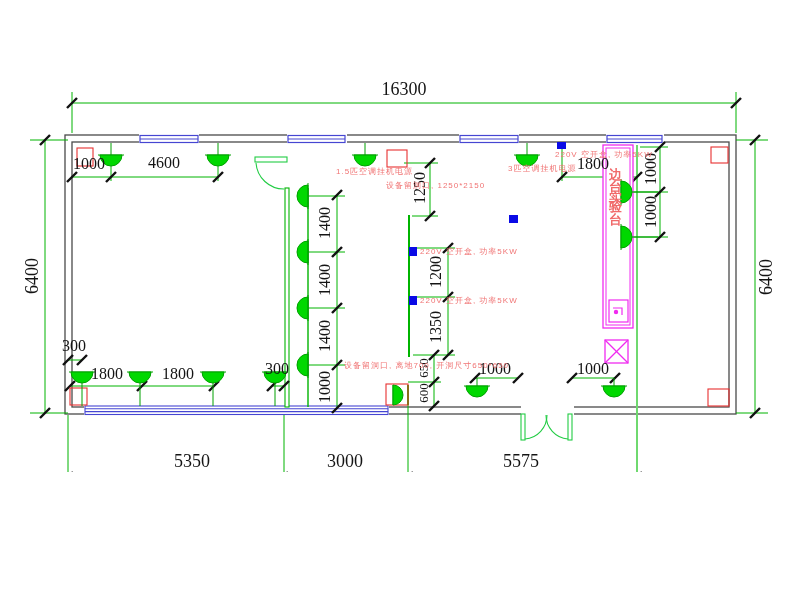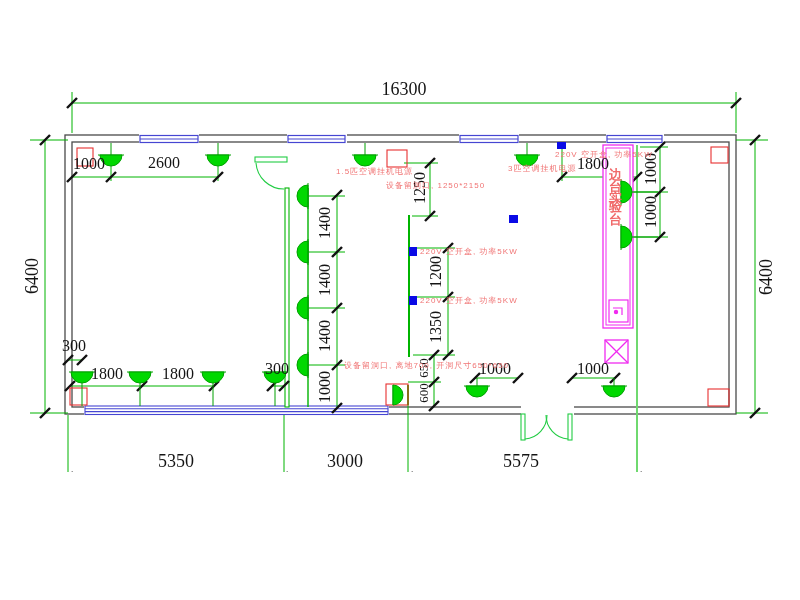--- a/index.html
+++ b/index.html
@@ -282,40 +282,40 @@
     <rect x="509" y="215" width="9" height="8"></rect>
     <rect x="409" y="247" width="8" height="9"></rect>
     <rect x="409" y="296" width="8" height="9"></rect>
   </g>
 </svg>
 
 <div class="dim lg" style="left:404px;top:89px;">16300</div>
 <div class="dim lg v" style="left:32px;top:276px;">6400</div>
 <div class="dim lg v" style="left:766px;top:277px;">6400</div>
 <div class="dim" style="left:89px;top:164px;">1000</div>
-<div class="dim" style="left:164px;top:163px;">2600</div>
+<div class="dim" style="left:164px;top:163px;">4600</div>
 <div class="dim" style="left:593px;top:164px;">1800</div>
 <div class="dim v" style="left:651px;top:169px;">1000</div>
 <div class="dim v" style="left:651px;top:212px;">1000</div>
 <div class="dim v" style="left:420px;top:188px;">1250</div>
 <div class="dim v" style="left:436px;top:272px;">1200</div>
 <div class="dim v" style="left:436px;top:327px;">1350</div>
 <div class="dim v sm" style="left:423px;top:368px;">650</div>
 <div class="dim v sm" style="left:423px;top:393px;">600</div>
 <div class="dim v" style="left:325px;top:223px;">1400</div>
 <div class="dim v" style="left:325px;top:280px;">1400</div>
 <div class="dim v" style="left:325px;top:336px;">1400</div>
 <div class="dim v" style="left:325px;top:387px;">1000</div>
 <div class="dim" style="left:74px;top:346px;">300</div>
 <div class="dim" style="left:107px;top:374px;">1800</div>
 <div class="dim" style="left:178px;top:374px;">1800</div>
 <div class="dim" style="left:277px;top:369px;">300</div>
 <div class="dim" style="left:495px;top:369px;">1000</div>
 <div class="dim" style="left:593px;top:369px;">1000</div>
-<div class="dim lg" style="left:176px;top:461px;">5350</div>
+<div class="dim lg" style="left:192px;top:461px;">5350</div>
 <div class="dim lg" style="left:345px;top:461px;text-align:right;">3000</div>
 <div class="dim lg" style="left:521px;top:461px;text-align:center;">5575</div>
 
 <div class="red" style="left:336px;top:168px;text-align:right;">1.5匹空调挂机电源</div>
 <div class="red" style="left:386px;top:182px;">设备留洞口, 1250*2150</div>
 <div class="red" style="left:508px;top:165px;">3匹空调挂机电源</div>
 <div class="red" style="left:555px;top:151px;">220V 空开盒, 功率5KW</div>
 <div class="red" style="left:420px;top:248px;">220V 空开盒, 功率5KW</div>
 <div class="red" style="left:420px;top:297px;">220V 空开盒, 功率5KW</div>
 <div class="red" style="left:344px;top:362px;text-align:center;">设备留洞口, 离地700, 开洞尺寸650*650</div>

